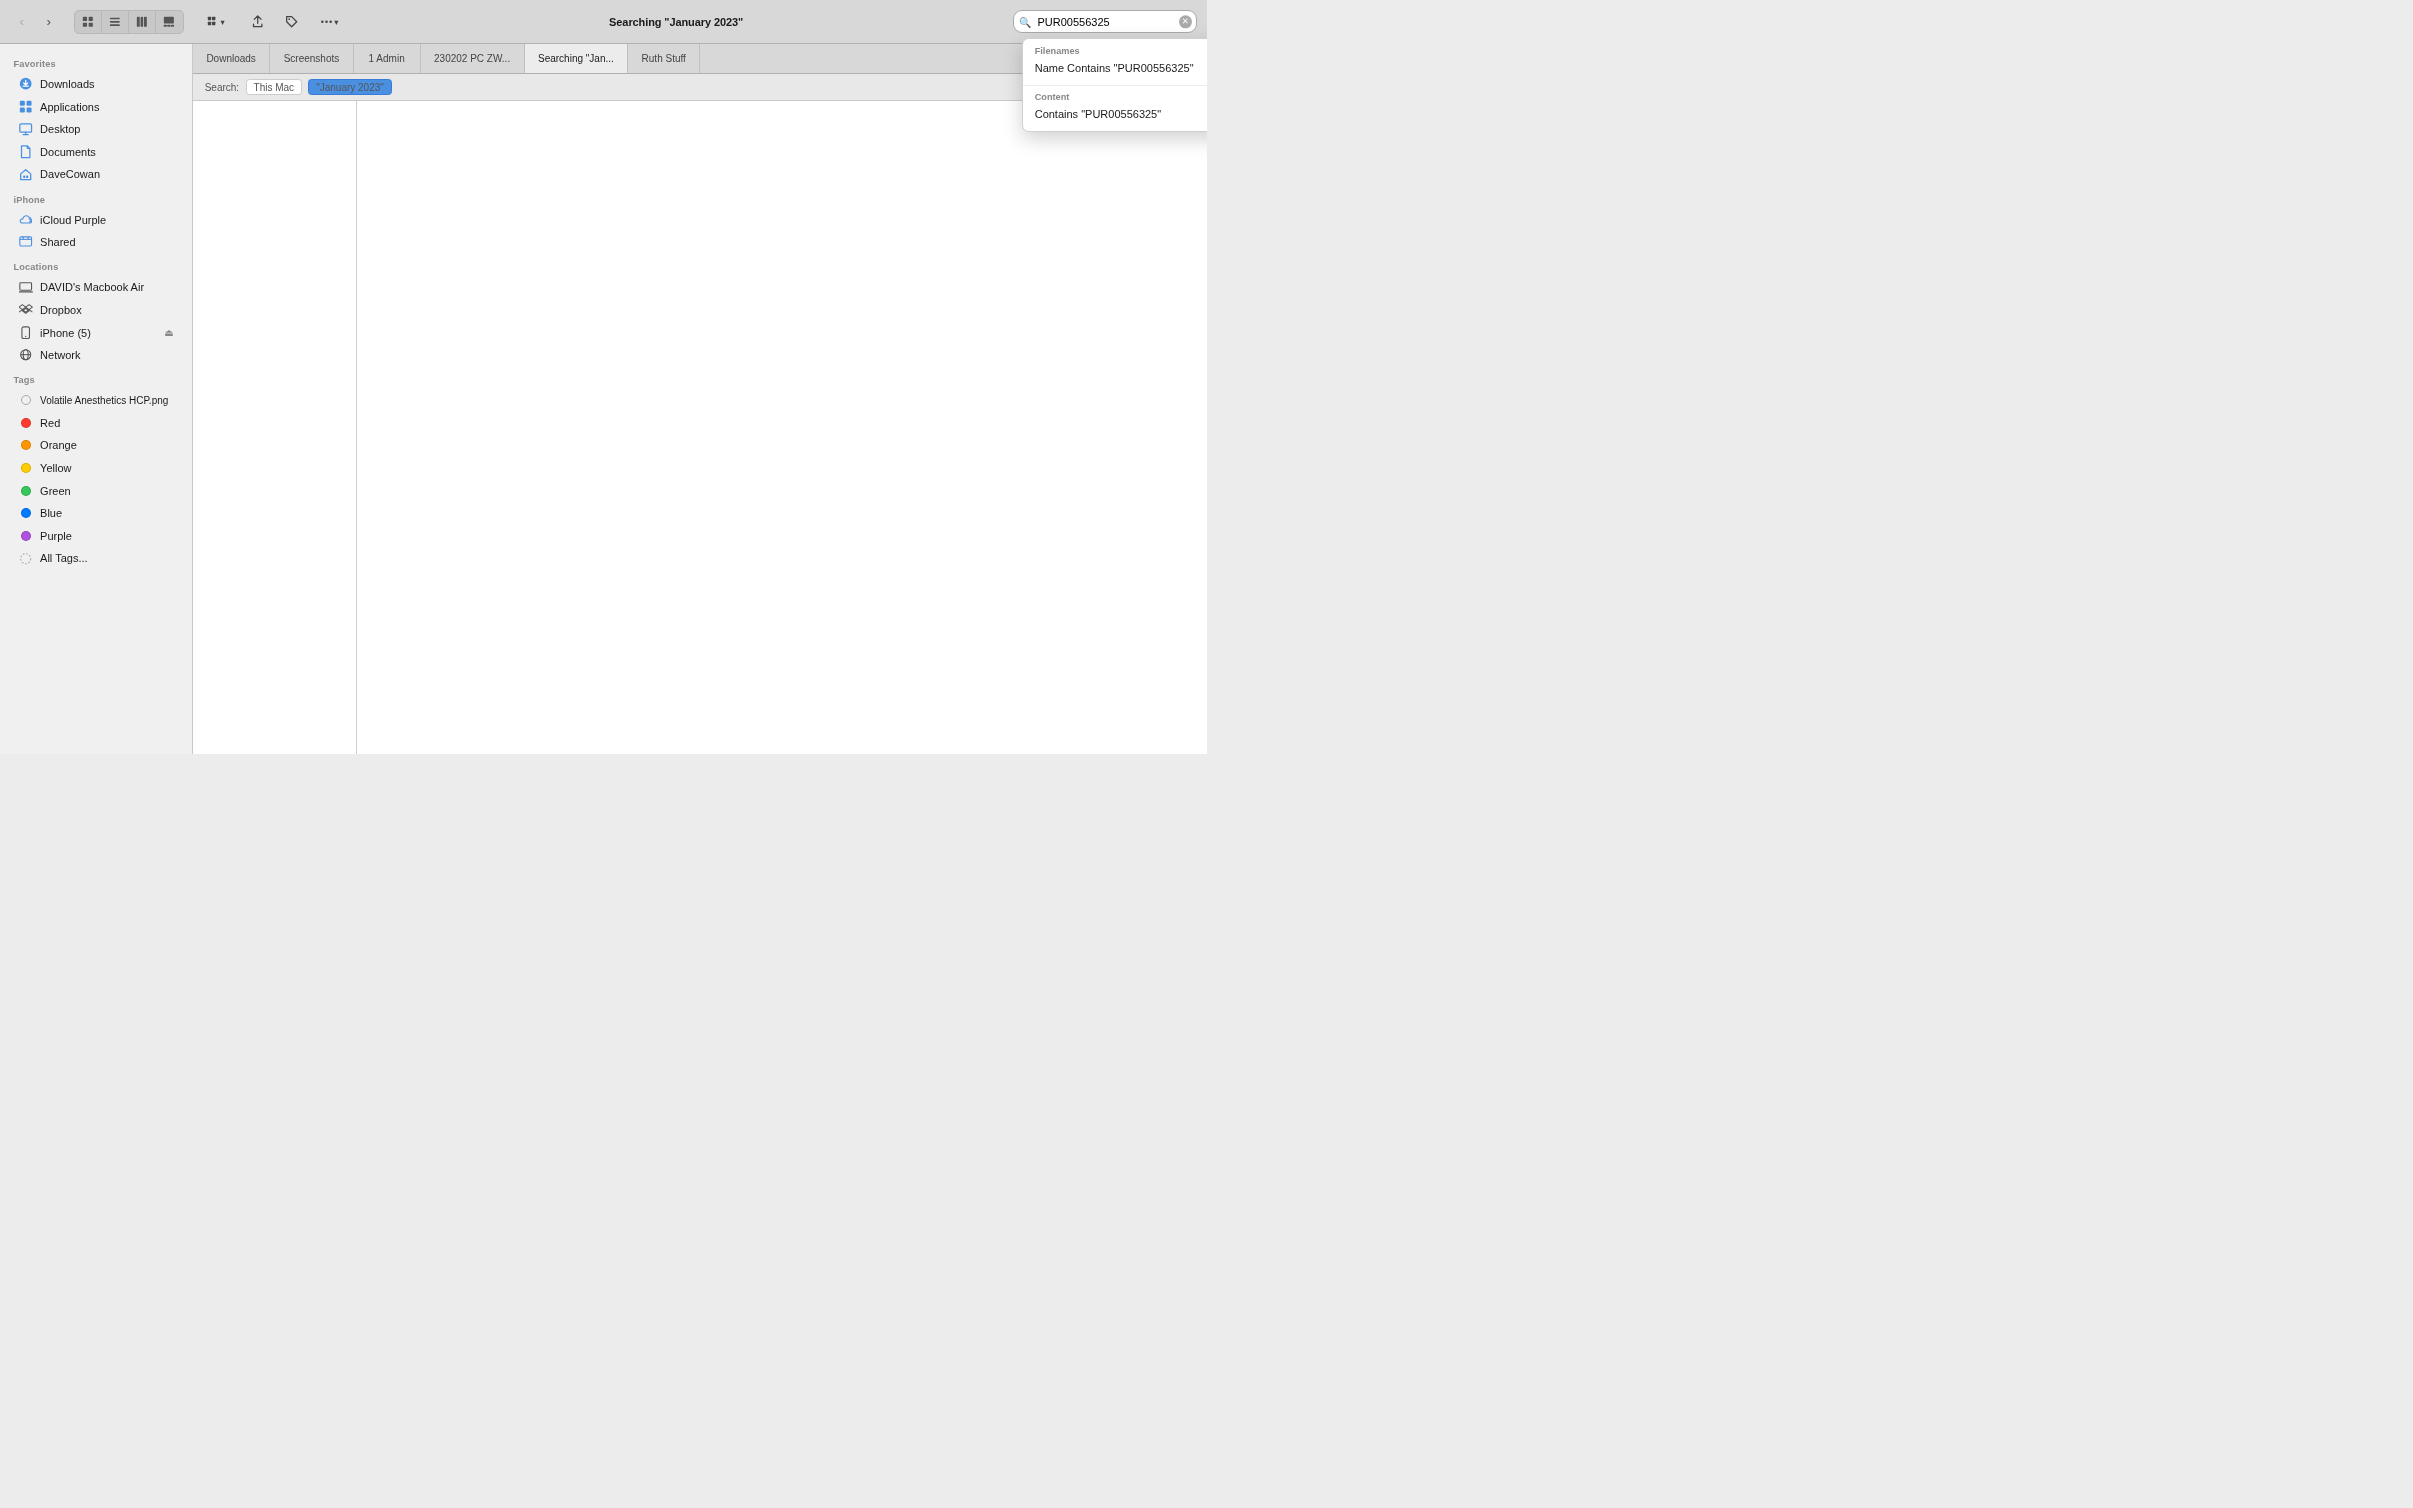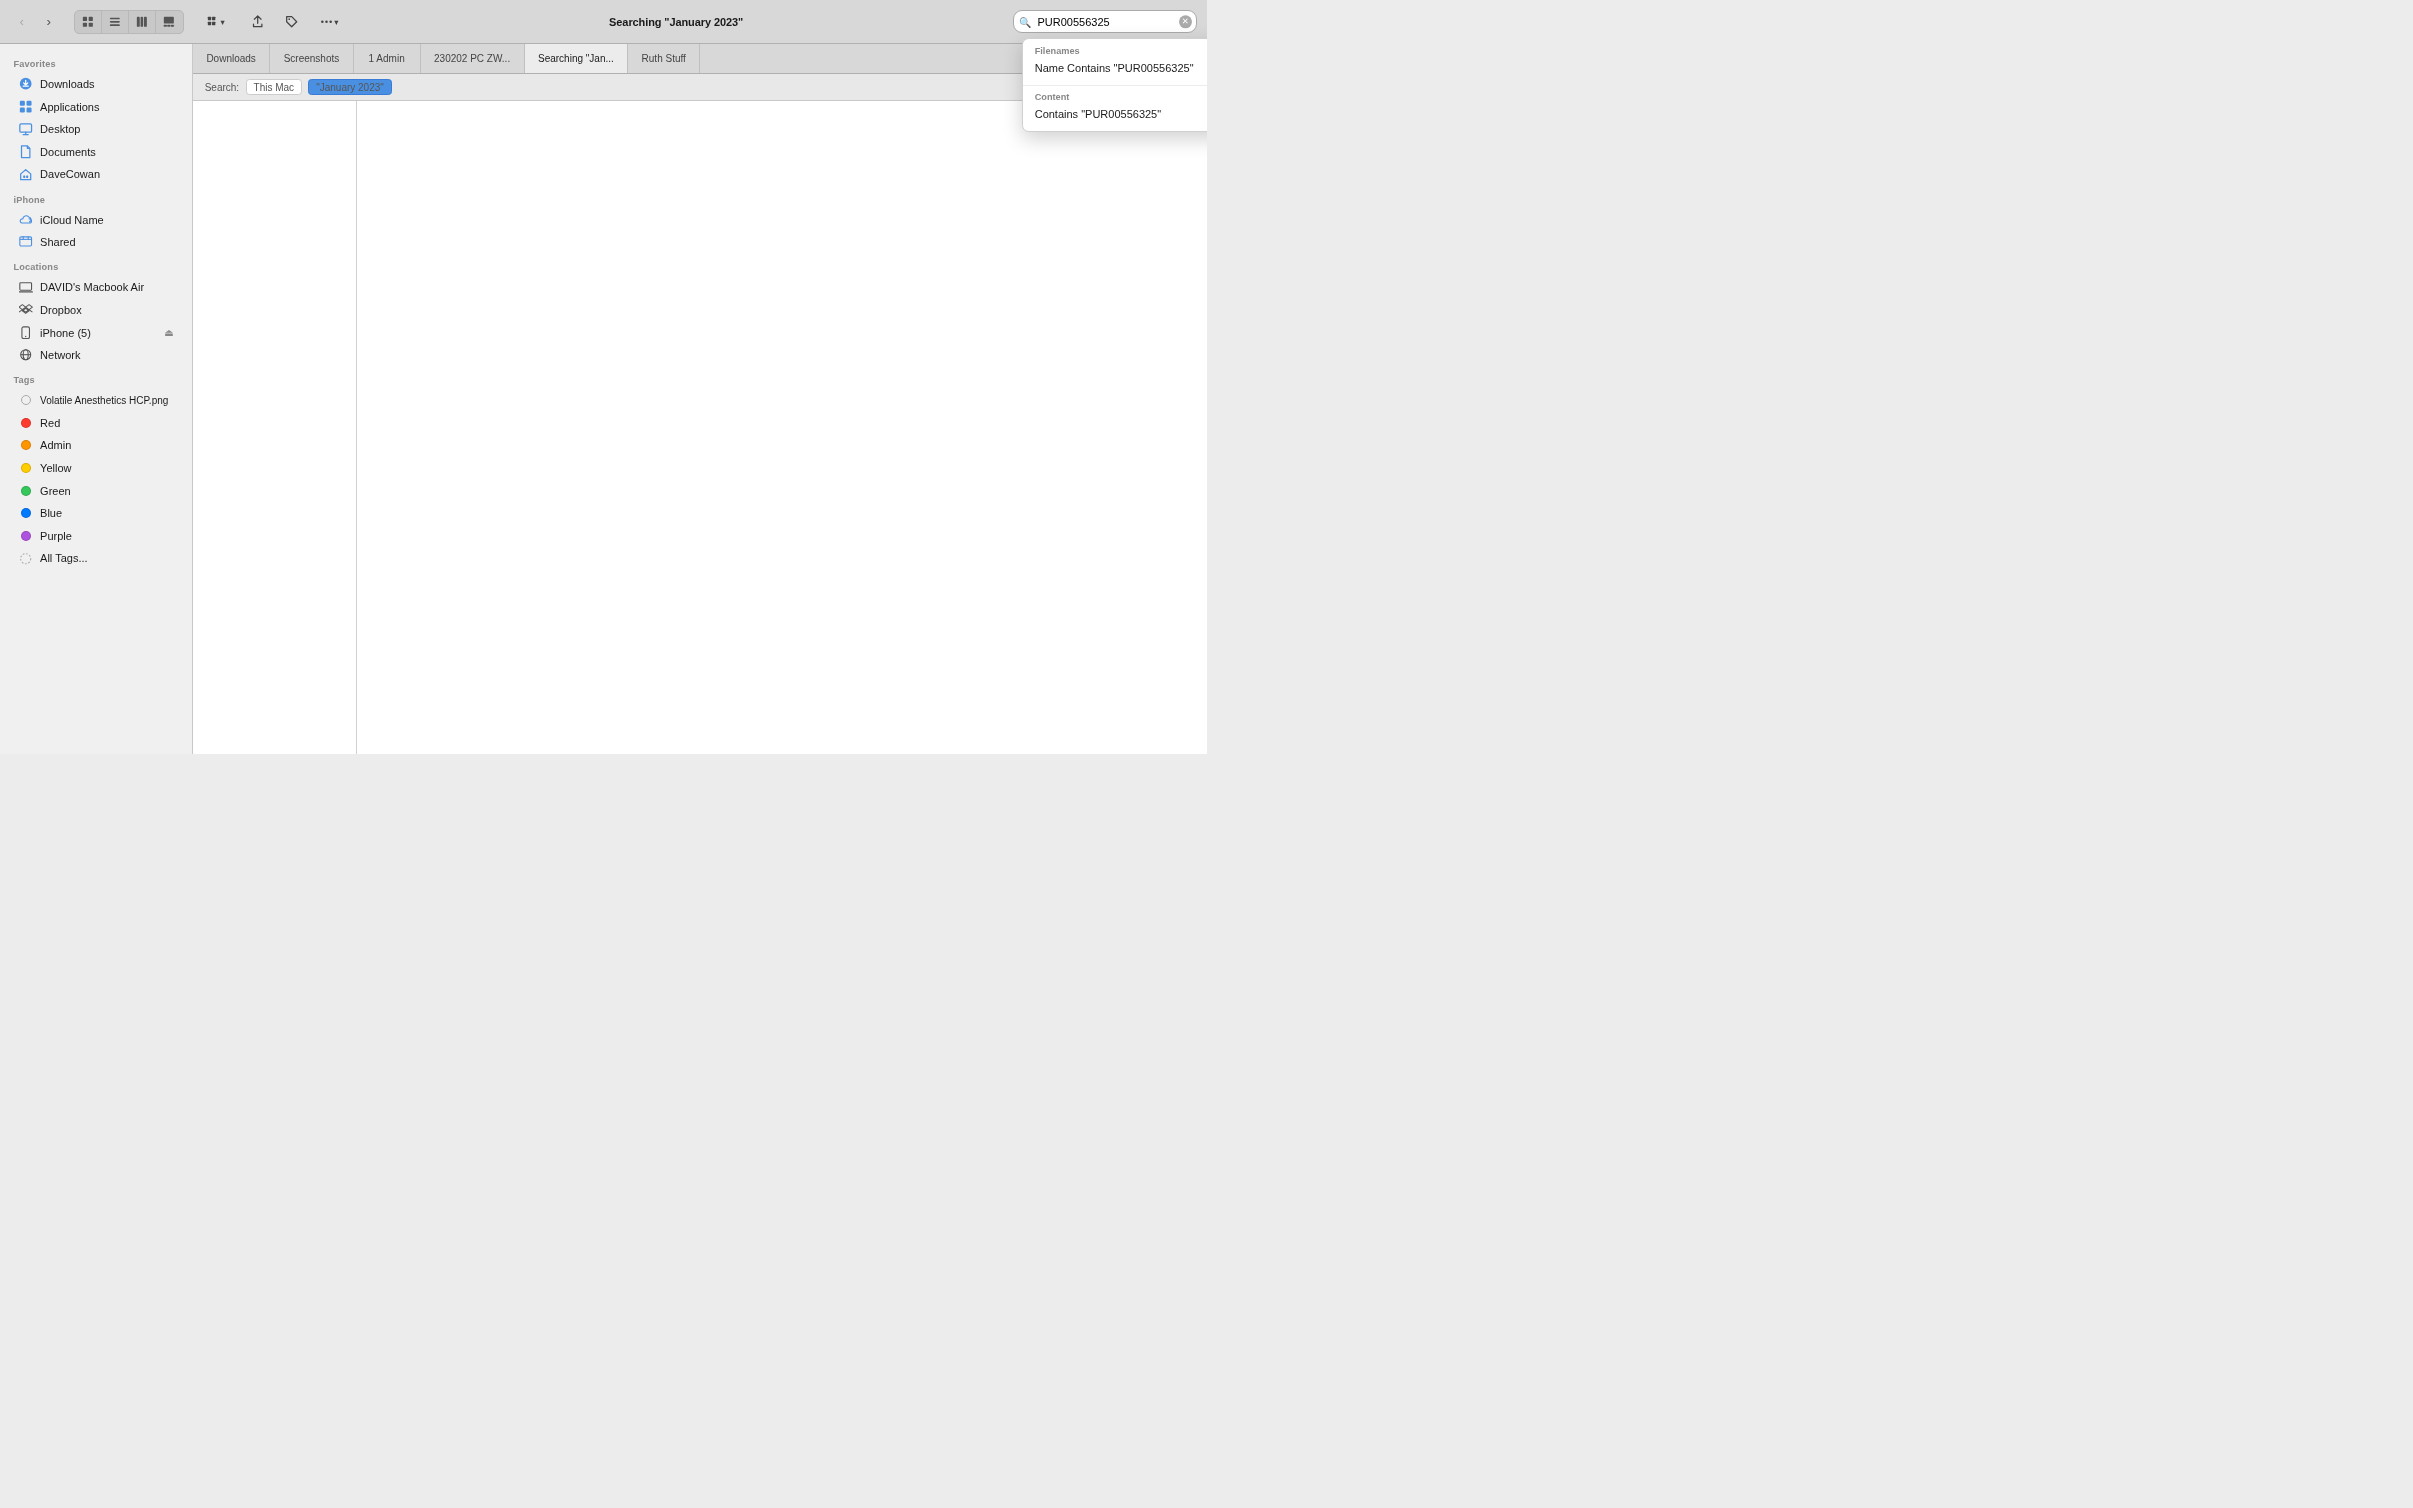--- a/index.html
+++ b/index.html
@@ -481,21 +481,21 @@
     </div>
 
     <div class="sidebar-section-label">iPhone</div>
 
     <div class="sidebar-item">
       <span class="item-icon" style="color:#4a90e2;">
         <svg width="13.4" height="13.4" viewBox="0 0 16 16" fill="none">
           <path d="M12.5 10.5a3 3 0 00-1-5.8 4 4 0 00-7 2.3A2.5 2.5 0 103.5 12h9a2.5 2.5 0 000-5c-.17 0-.34.02-.5.05" stroke="#4a90e2" stroke-width="1.3" stroke-linecap="round"></path>
         </svg>
       </span>
-      <span>iCloud Name</span>
+      <span>iCloud Purple</span>
     </div>
 
     <div class="sidebar-item">
       <span class="item-icon" style="color:#4a90e2;">
         <svg width="13.4" height="13.4" viewBox="0 0 16 16" fill="none">
           <rect x="1" y="1" width="14" height="11" rx="1.5" stroke="#4a90e2" stroke-width="1.3" fill="none"></rect>
           <path d="M1 4h14" stroke="#4a90e2" stroke-width="1.3"></path>
           <path d="M5 1v3M11 1v3" stroke="#4a90e2" stroke-width="1.3" stroke-linecap="round"></path>
         </svg>
       </span>
@@ -558,21 +558,21 @@
       <span class="item-icon">
         <div class="tag-dot" style="background: #ff3b30;"></div>
       </span>
       <span>Red</span>
     </div>
 
     <div class="sidebar-item">
       <span class="item-icon">
         <div class="tag-dot" style="background: #ff9500;"></div>
       </span>
-      <span>Admin</span>
+      <span>Orange</span>
     </div>
 
     <div class="sidebar-item">
       <span class="item-icon">
         <div class="tag-dot" style="background: #ffcc00;"></div>
       </span>
       <span>Yellow</span>
     </div>
 
     <div class="sidebar-item">

